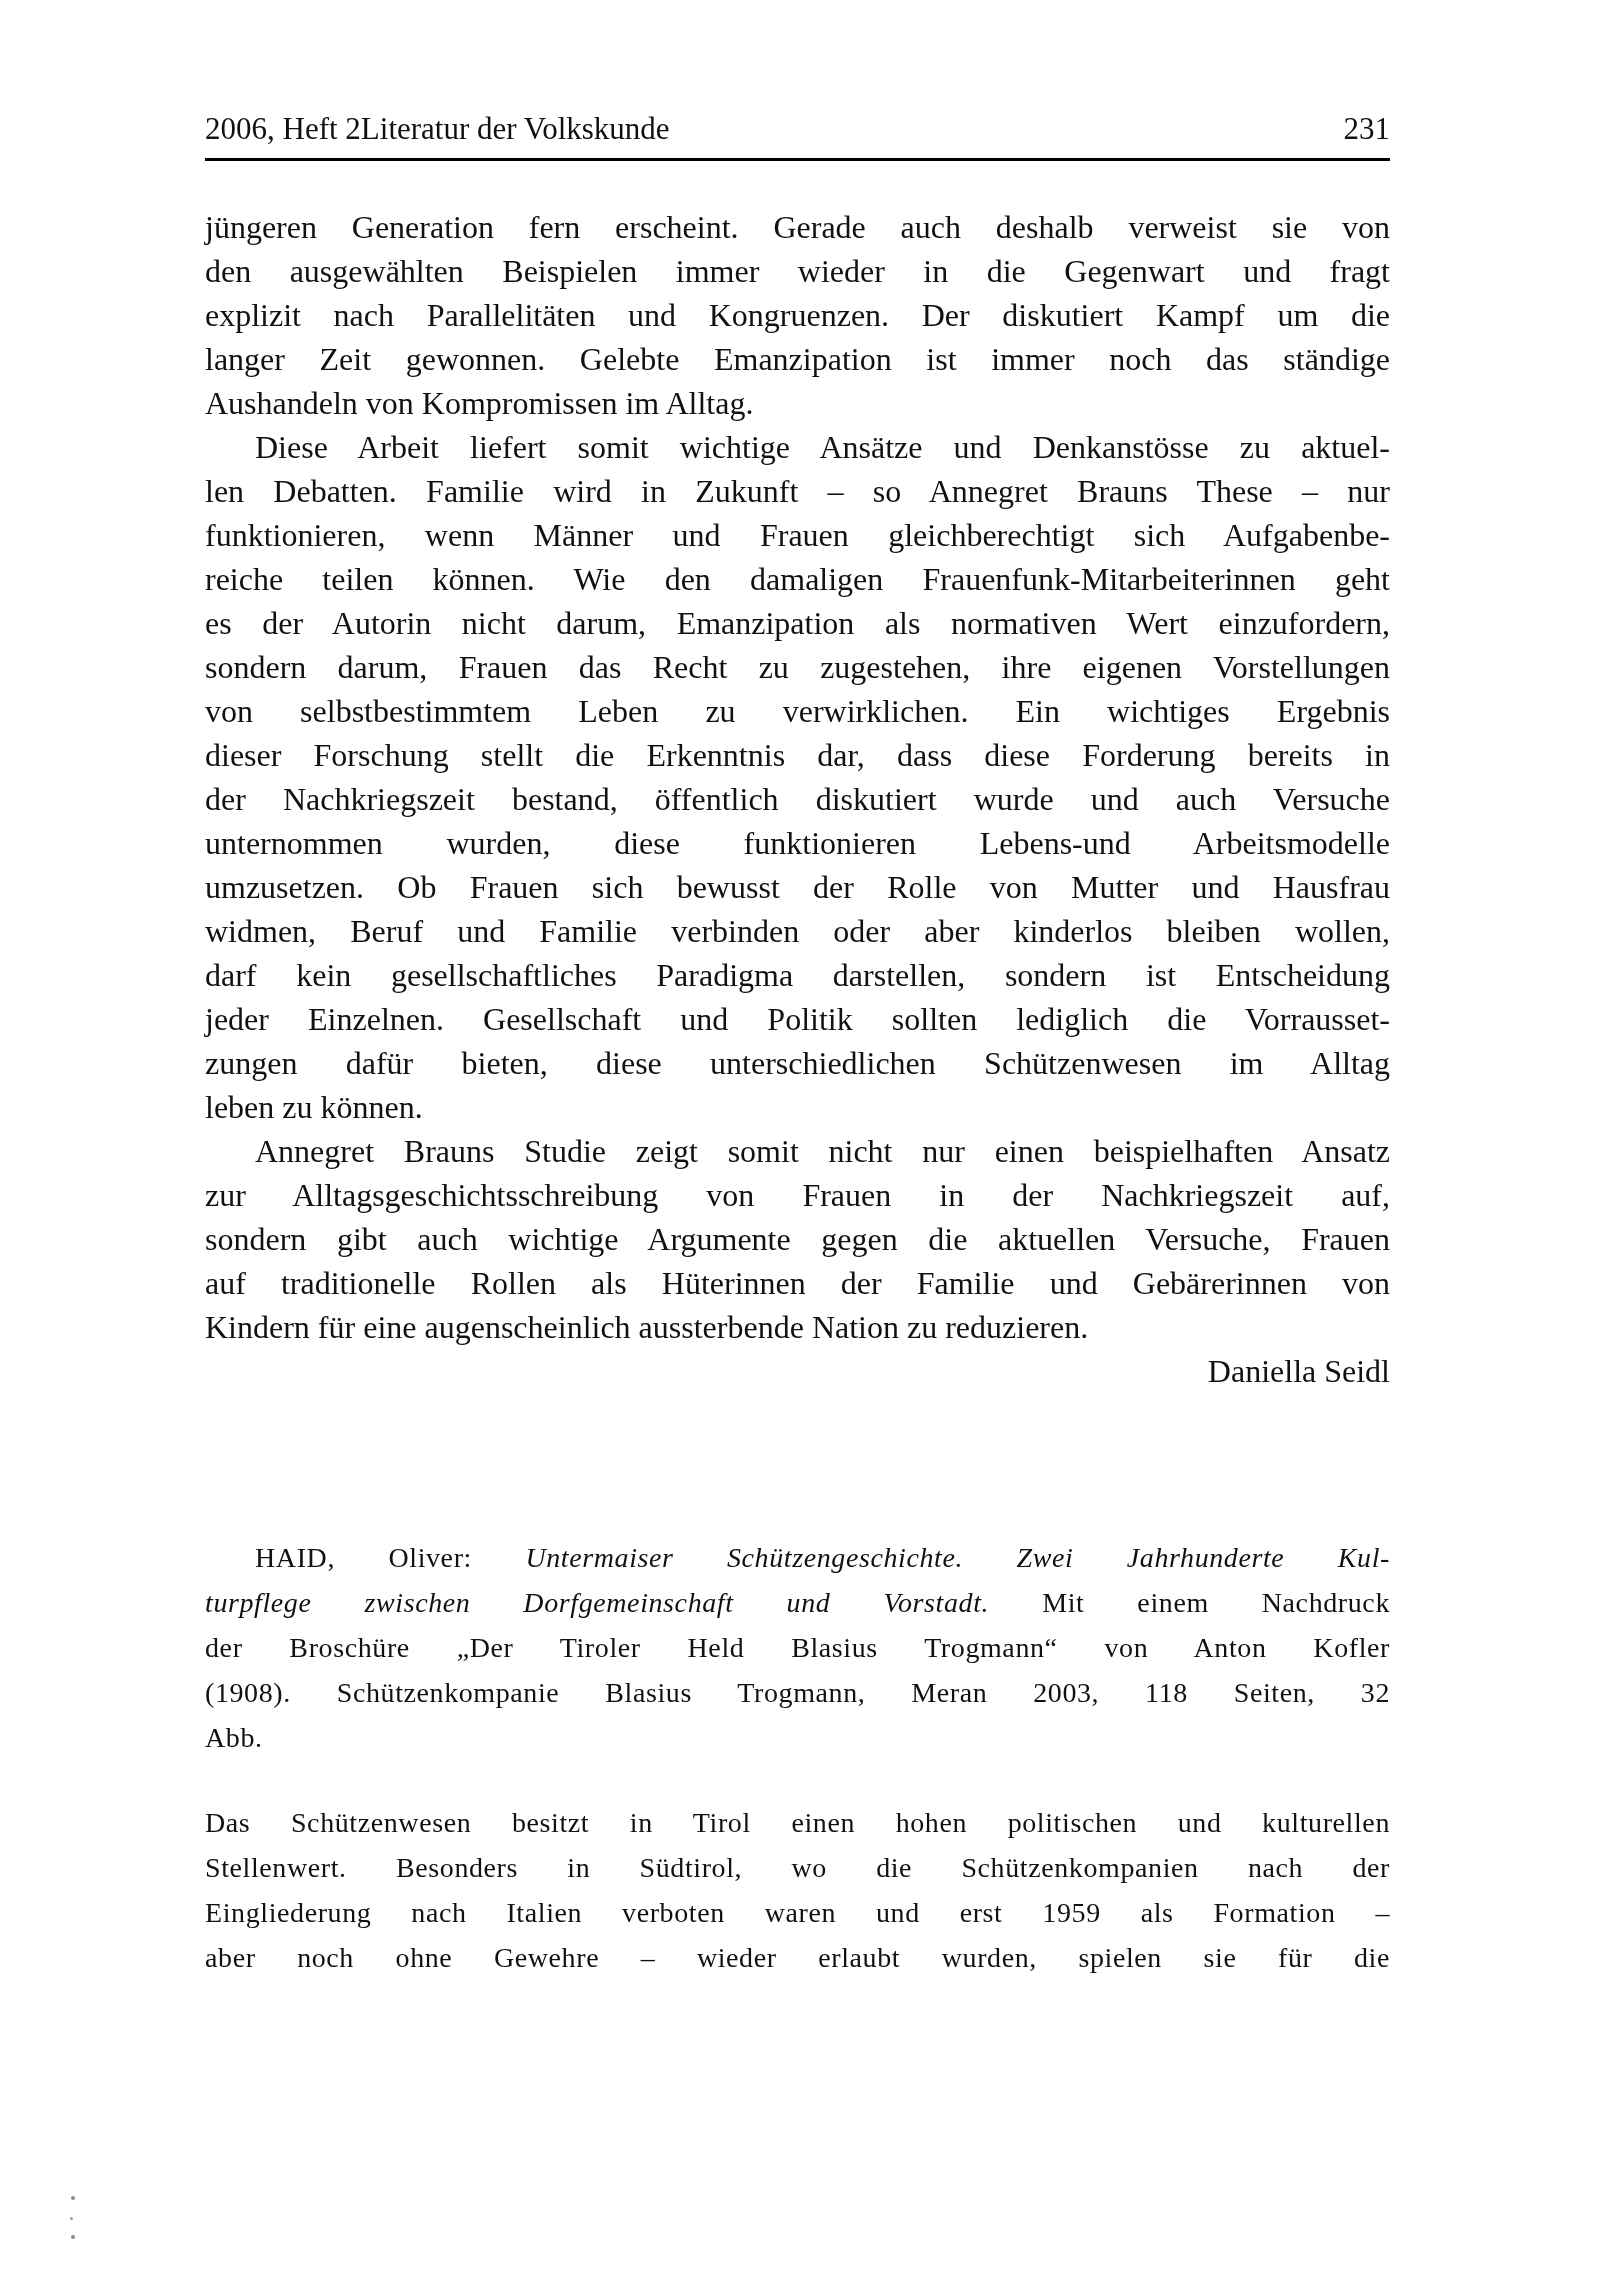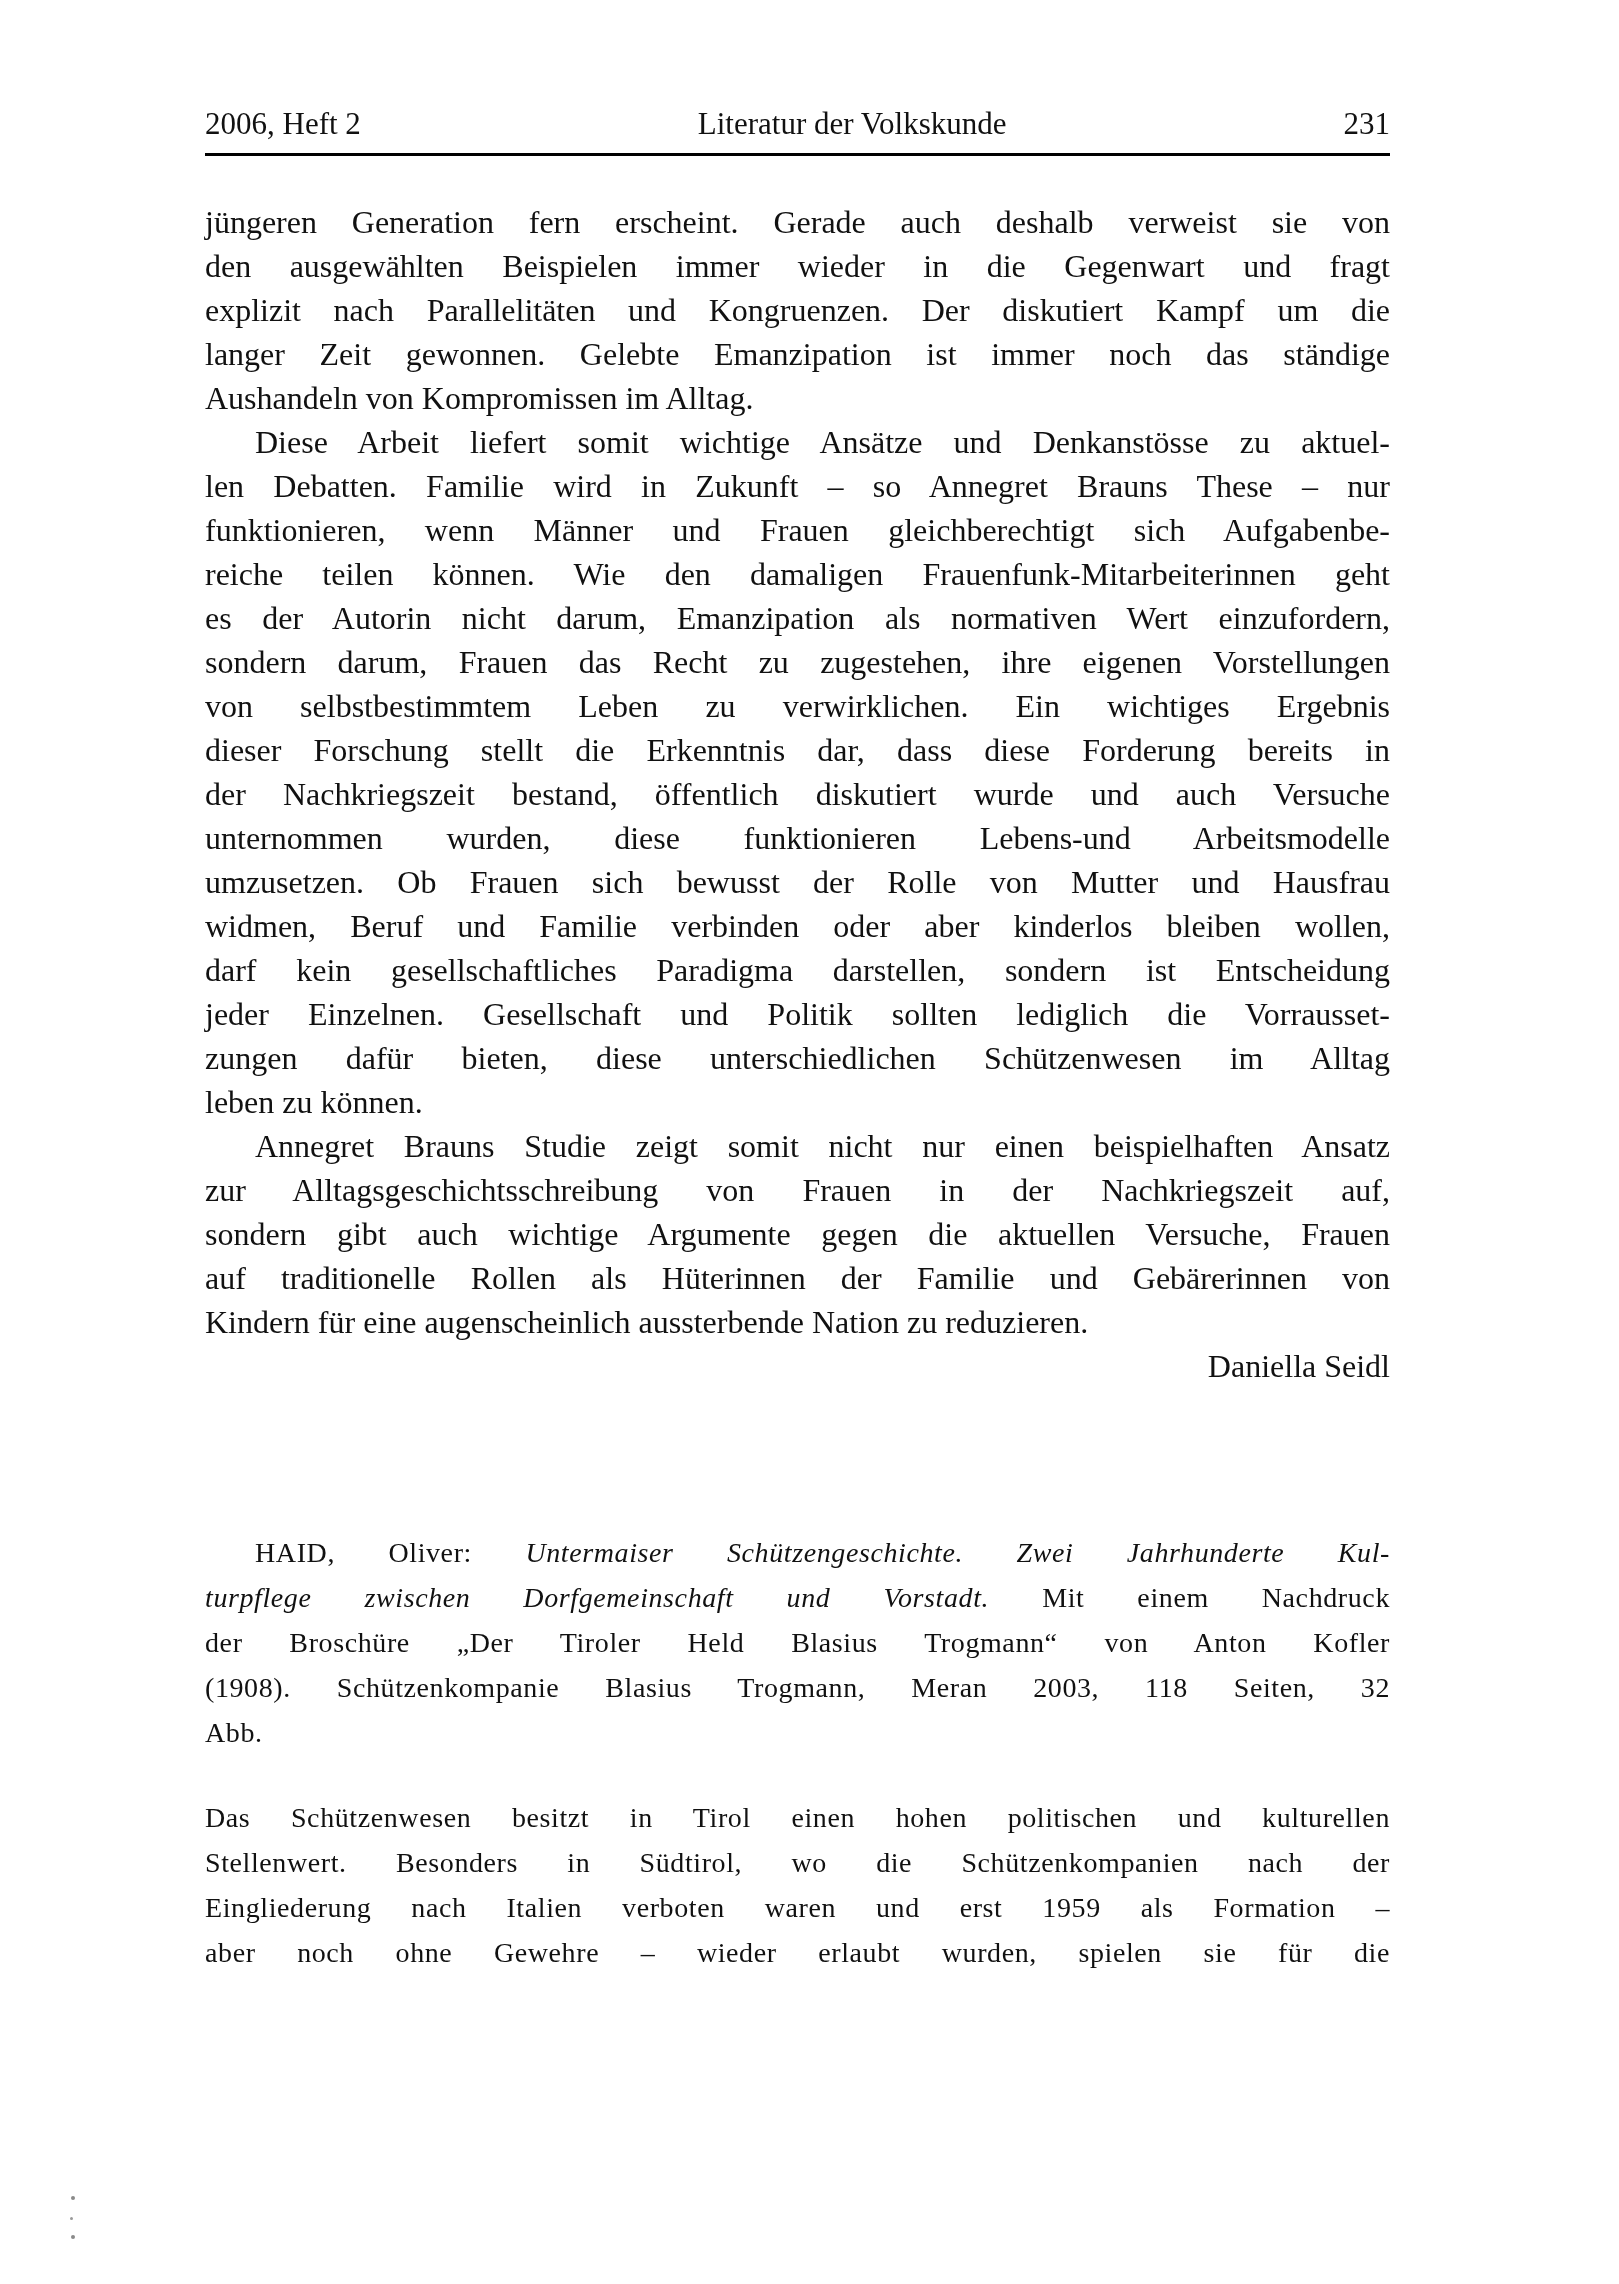--- a/index.html
+++ b/index.html
@@ -11,28 +11,28 @@
     font-family:"Liberation Serif", serif;
     overflow:hidden;
     box-sizing:border-box;
   }
   .content{
     position:absolute;
     left:205px;top:0;
     width:1185px;
   }
   .header{
-    padding-top:88px;
+    padding-top:110px;
     display:flex;
     justify-content:space-between;
     align-items:baseline;
     font-size:31px;
     line-height:37px;
   }
-  .header .h-center{ text-align:center; flex:1;margin-top:17px; }
+  .header .h-center{ flex:1; }
   .header .h-left, .header .h-right{ white-space:nowrap; }
   .rule{
     margin-top:11.3px;
     height:3.2px;
     background:#000000;
   }
   .bodytext{
     margin-top:44px;
     font-size:32px;
     line-height:44px;

